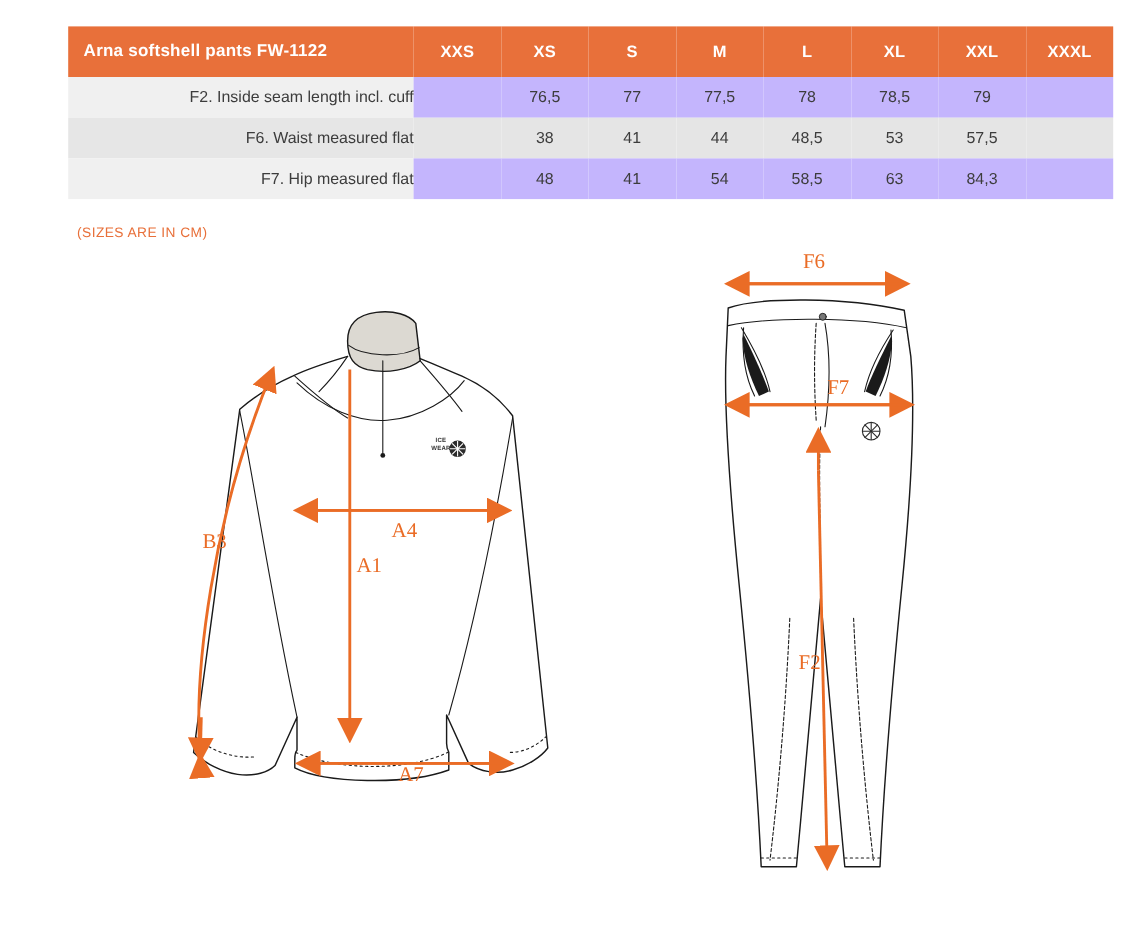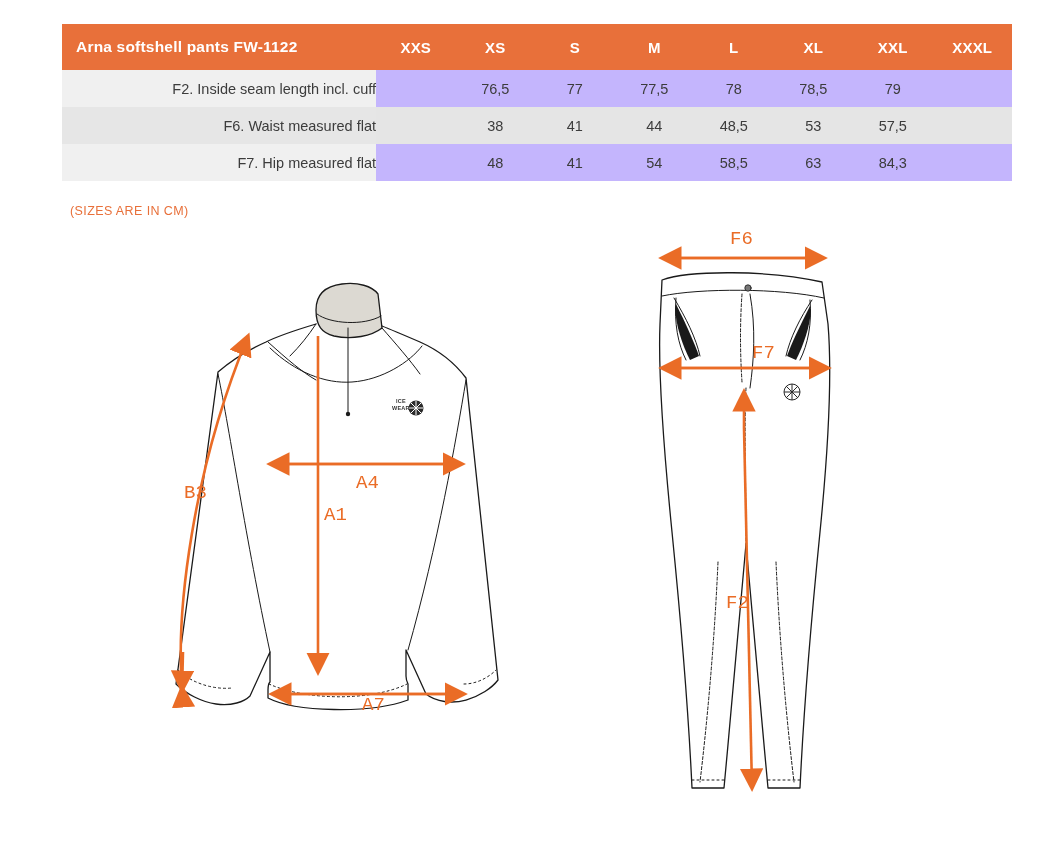--- a/index.html
+++ b/index.html
@@ -90,21 +90,21 @@
     top: 0;
   }
   #fig-top { left: 120px; }
   #fig-pants { left: 600px; }
 
   .lbl {
     position: absolute;
     color: #ea6c26;
     font-size: 19px;
     font-weight: normal;
-    font-family: Liberation Mono, monospace;
+    font-family: Liberation Serif, serif;
   }
   .brandtxt {
     position: absolute;
     font-size: 5.5px;
     font-weight: bold;
     color: #333;
     line-height: 6px;
     letter-spacing: .2px;
   }
 </style>

